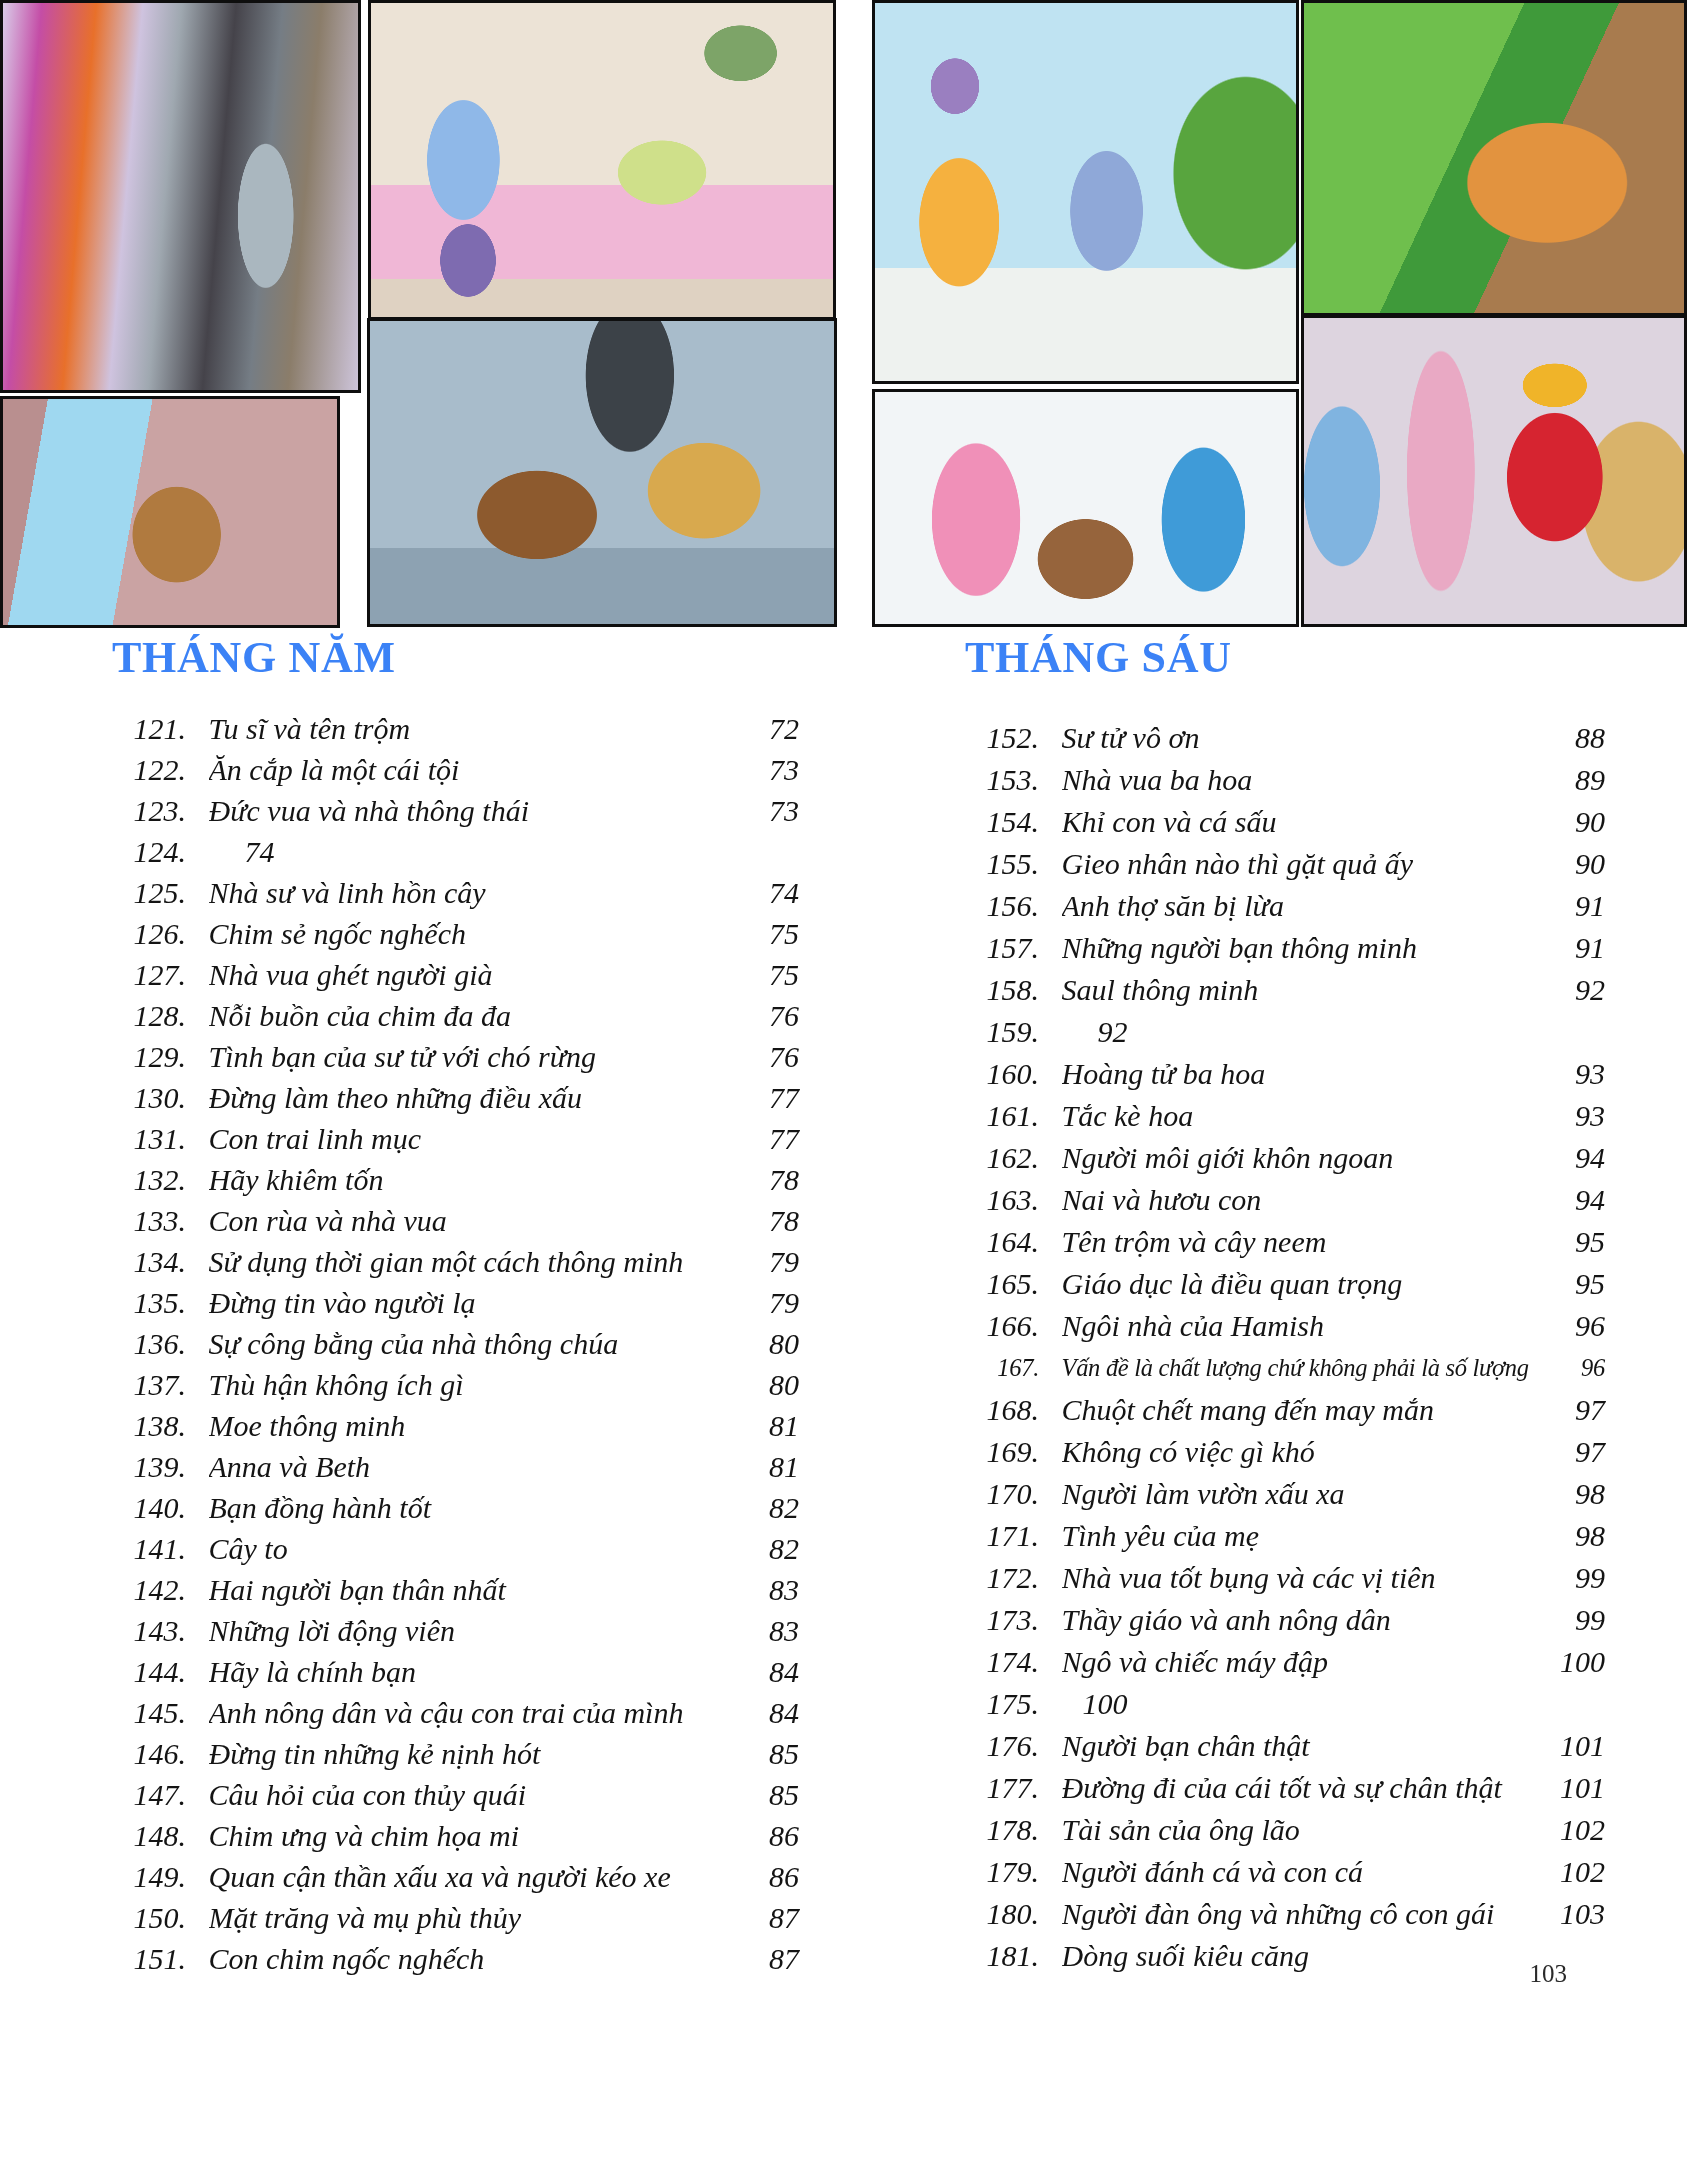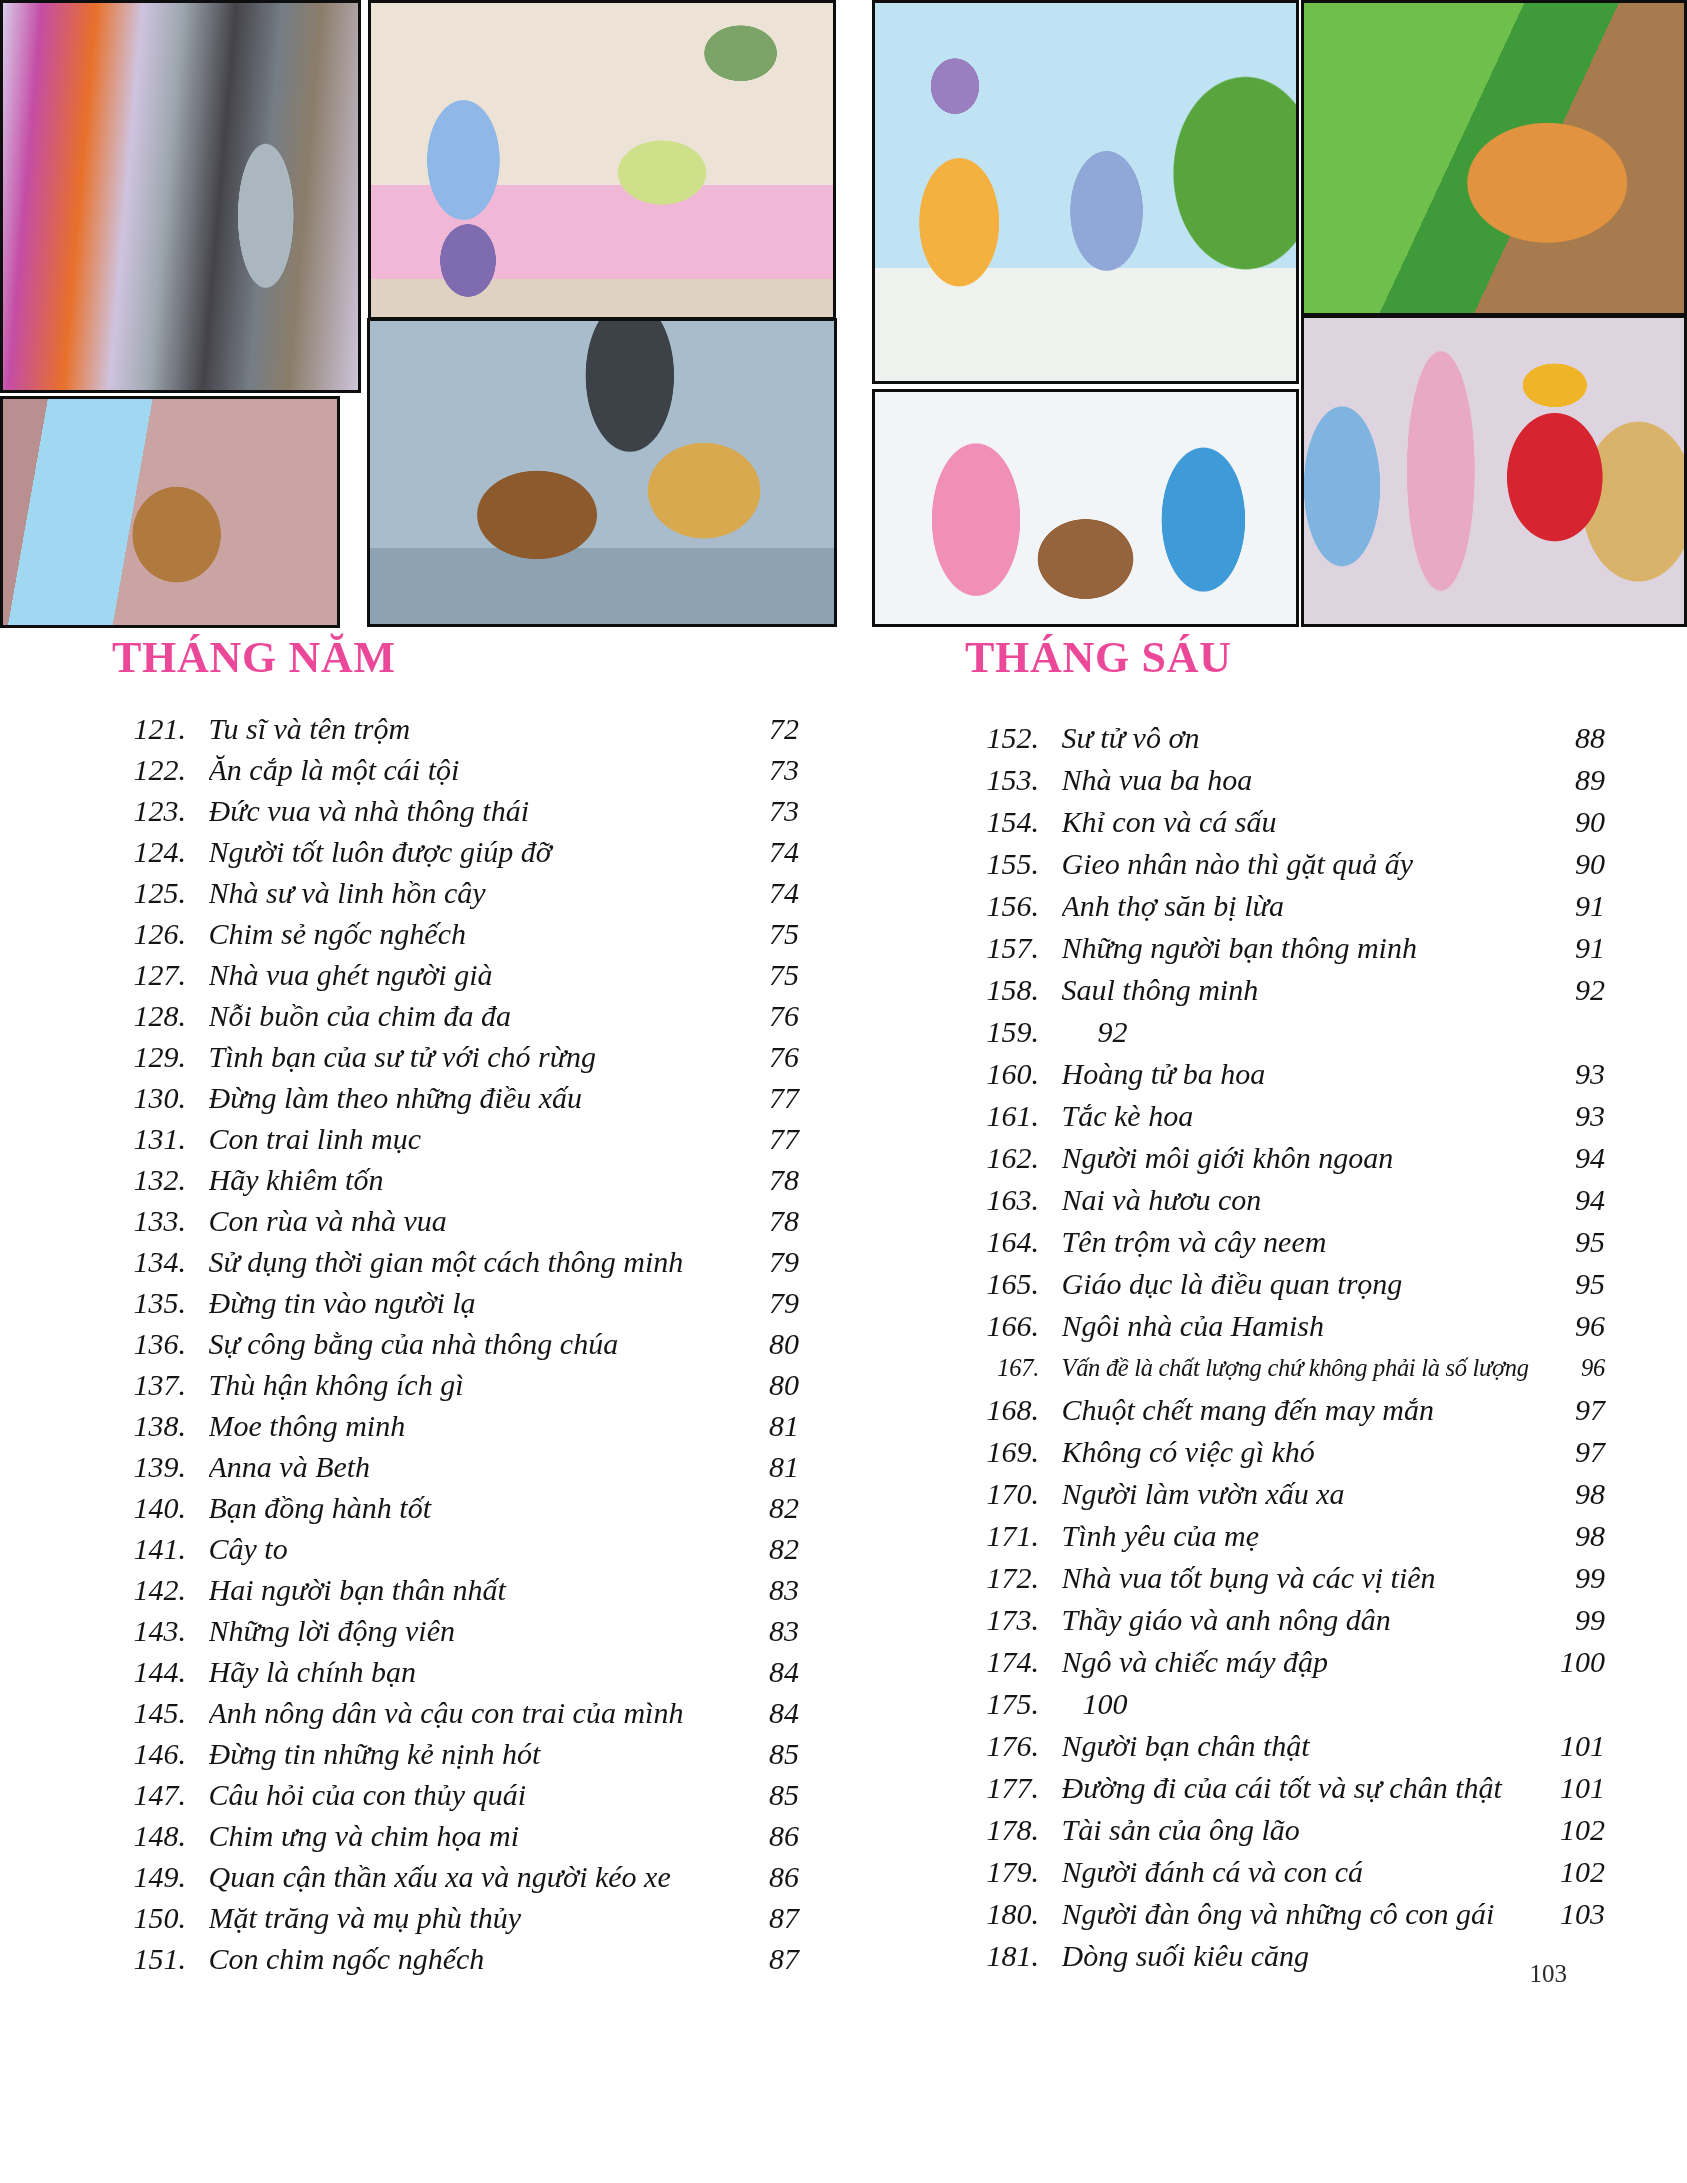--- a/index.html
+++ b/index.html
@@ -56,21 +56,21 @@
       radial-gradient(ellipse 56px 198px at 36% 50%,#e9a9c4 0 60%,transparent 61%),
       radial-gradient(ellipse 93px 132px at 88% 60%,#d9b36a 0 60%,transparent 61%),
       linear-gradient(to bottom,#ddd4df 0 100%);}
   
   .toc{position:absolute;left:0;top:630px;width:1687px;}
   .col{position:absolute;top:0;}
   .col.may{left:112px;width:687px;}
   .col.june{left:953px;width:640px;margin-left:12px;}
   .heading{
     margin:0;height:78px;box-sizing:border-box;padding-top:5.3px;
-    font-size:44px;line-height:46px;font-weight:bold;letter-spacing:0.7px;color:#ec4899;
+    font-size:44px;line-height:46px;font-weight:bold;letter-spacing:0.7px;color:#3b82f6;
   }
   ol.entries{list-style:none;margin:0;padding:0;font-style:italic;}
   .june ol.entries{padding-top:9.3px;}
   .row{display:flex;align-items:baseline;height:41px;line-height:41px;font-size:30px;white-space:nowrap;}
   .june .row{height:42px;line-height:42px;}
   .num{flex:0 0 74px;text-align:right;padding-right:22.5px;box-sizing:content-box;}
   .title{flex:1 1 auto;overflow:hidden;}
   .page{flex:0 0 66px;text-align:right;}
   .row.condensed{font-size:24.5px;letter-spacing:-0.3px;align-items:flex-end;}
   .folio{position:absolute;right:120px;top:1960px;font-size:25px;color:#2a2a2a;}
@@ -103,21 +103,20 @@
           <span class="title">Ăn cắp là một cái tội</span>
           <span class="page">73</span>
         </li>
         <li class="row">
           <span class="num">123.</span>
           <span class="title">Đức vua và nhà thông thái</span>
           <span class="page">73</span>
         </li>
         <li class="row">
           <span class="num">124.</span>
-          <span class="title">Người tốt luôn được giúp đỡ</span>
           <span class="page">74</span>
         </li>
         <li class="row">
           <span class="num">125.</span>
           <span class="title">Nhà sư và linh hồn cây</span>
           <span class="page">74</span>
         </li>
         <li class="row">
           <span class="num">126.</span>
           <span class="title">Chim sẻ ngốc nghếch</span>

